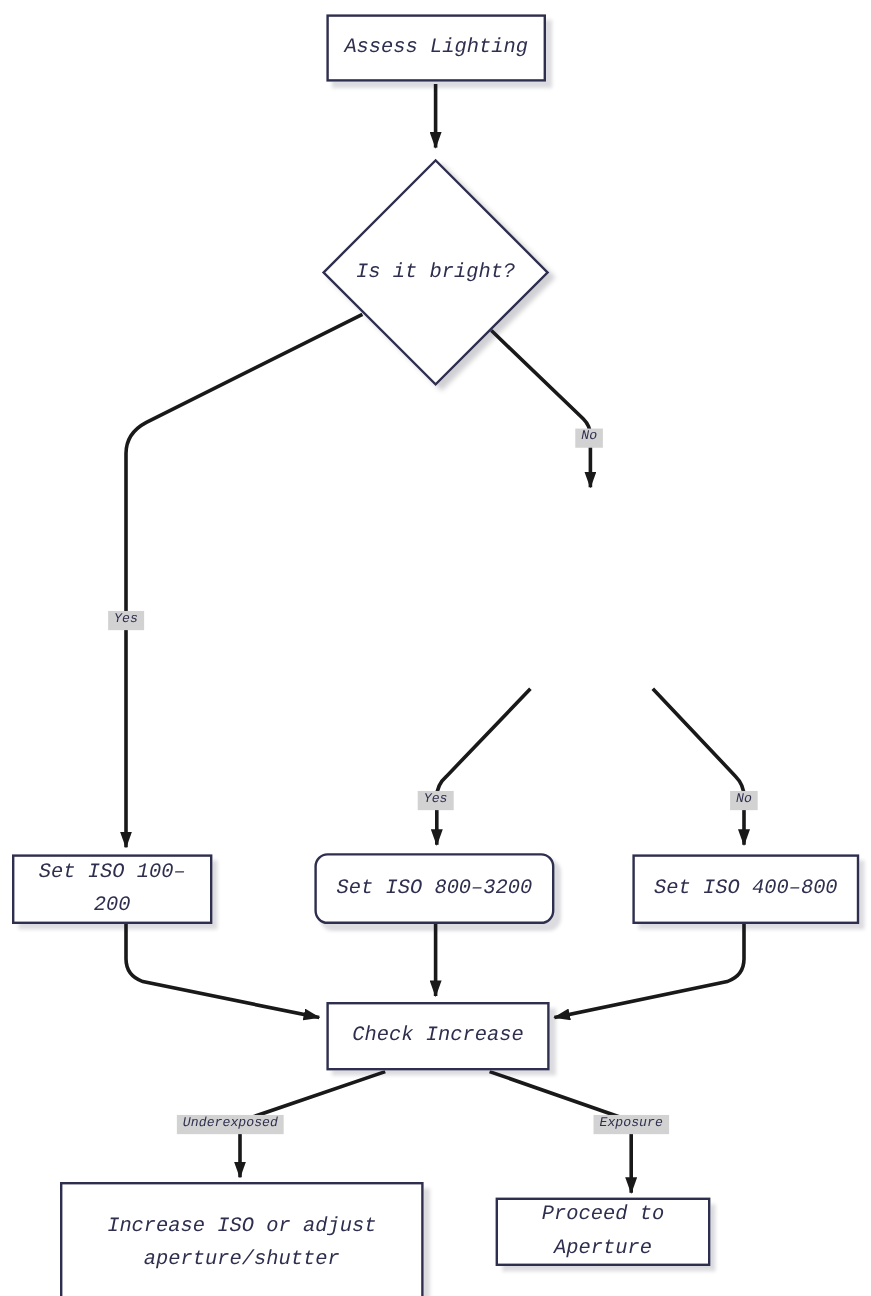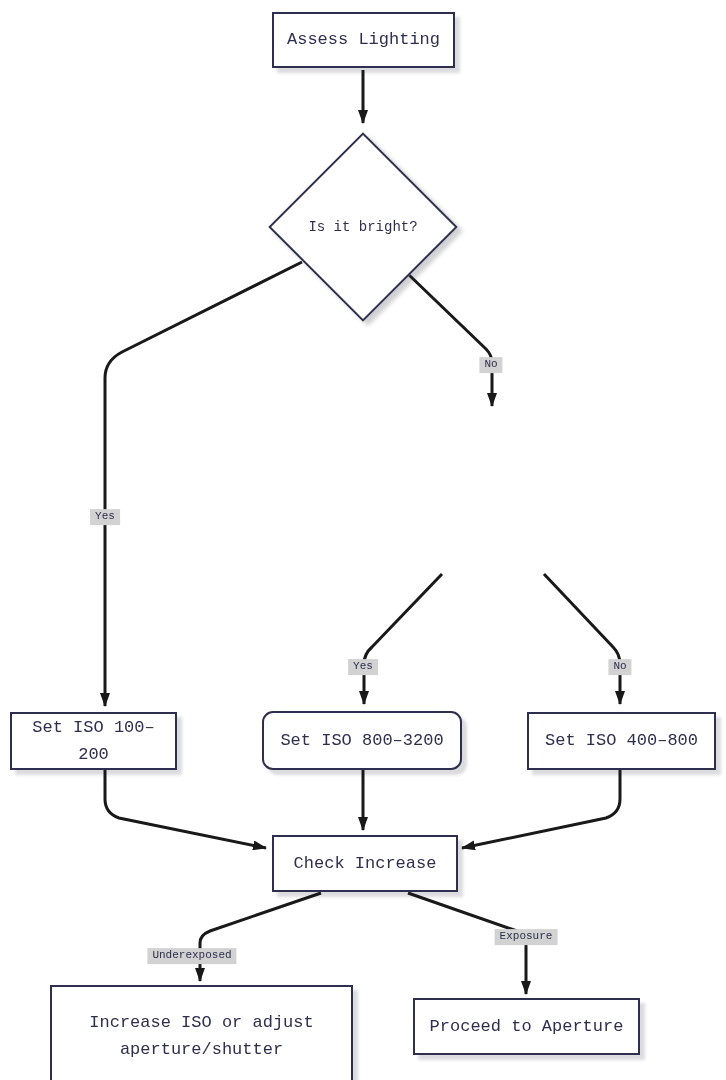--- a/index.html
+++ b/index.html
@@ -7,20 +7,21 @@
     padding: 0;
     background: #ffffff;
   }
   #canvas {
     position: relative;
     width: 726px;
     height: 1080px;
     background: var(--background, #ffffff);
     font-family: "Liberation Mono", "DejaVu Sans Mono", monospace;
     overflow: hidden;
+    font-style: italic;
   }
   #edges {
     position: absolute;
     left: 0; top: 0;
     width: 726px; height: 1080px;
   }
   .edge {
     fill: none;
     stroke: var(--edge, #191919);
     stroke-width: 3;
@@ -51,21 +52,21 @@
     position: absolute;
     box-sizing: border-box;
     background: var(--node-fill, #ffffff);
     border: 2.5px solid var(--node-border, #2e2e4e);
     transform: rotate(45deg);
   }
   .diamond-label {
     position: relative;
     z-index: 2;
     color: var(--node-text, #2e2e4e);
-    font-size: 14px;
+    font-size: 17px;
     text-align: center;
   }
   .edge-label {
     position: absolute;
     transform: translate(-50%, -50%);
     background: var(--label-bg, #d2d2d2);
     color: var(--label-text, #2e2e4e);
     font-size: 11px;
     line-height: 1.25;
     padding: 1px 5px;
@@ -101,28 +102,28 @@
   <div class="node" style="left:10px; top:712px; width:167px; height:58px;">Set ISO 100–200</div>
 
   <div class="node" style="left:262px; top:711px; width:200px; height:59px;border-radius:11px;">Set ISO 800–3200</div>
 
   <div class="node" style="left:527px; top:712px; width:189px; height:58px;">Set ISO 400–800</div>
 
   <div class="node" style="left:272px; top:835px; width:186px; height:57px;">Check Increase</div>
 
   <div class="node" style="left:50px; top:985px; width:303px; height:102px;">Increase ISO or adjust aperture/shutter</div>
 
-  <div class="node" style="left:413px; top:998px; width:227px; height:57px;">Proceed to Aperture</div>
+  <div class="node" style="left:413px; top:998px; width:179px; height:57px;">Proceed to Aperture</div>
 
   <div class="diamond-wrap" style="left:268px; top:132px; width:190px; height:190px;">
     <div class="diamond-shape" style="width:134px; height:134px;"></div>
     <span class="diamond-label">Is it bright?</span>
   </div>
 
 
   <div class="edge-label" style="left:105px; top:517px;">Yes</div>
   <div class="edge-label" style="left:491px; top:365px;">No</div>
   <div class="edge-label" style="left:363px; top:667px;">Yes</div>
   <div class="edge-label" style="left:620px; top:667px;">No</div>
-  <div class="edge-label" style="left:192px; top:937px;margin-top:19px;">Underexposed</div>
+  <div class="edge-label" style="left:192px; top:937px;">Underexposed</div>
   <div class="edge-label" style="left:526px; top:937px;">Exposure</div>
 
 </div>
 
 </body></html>

